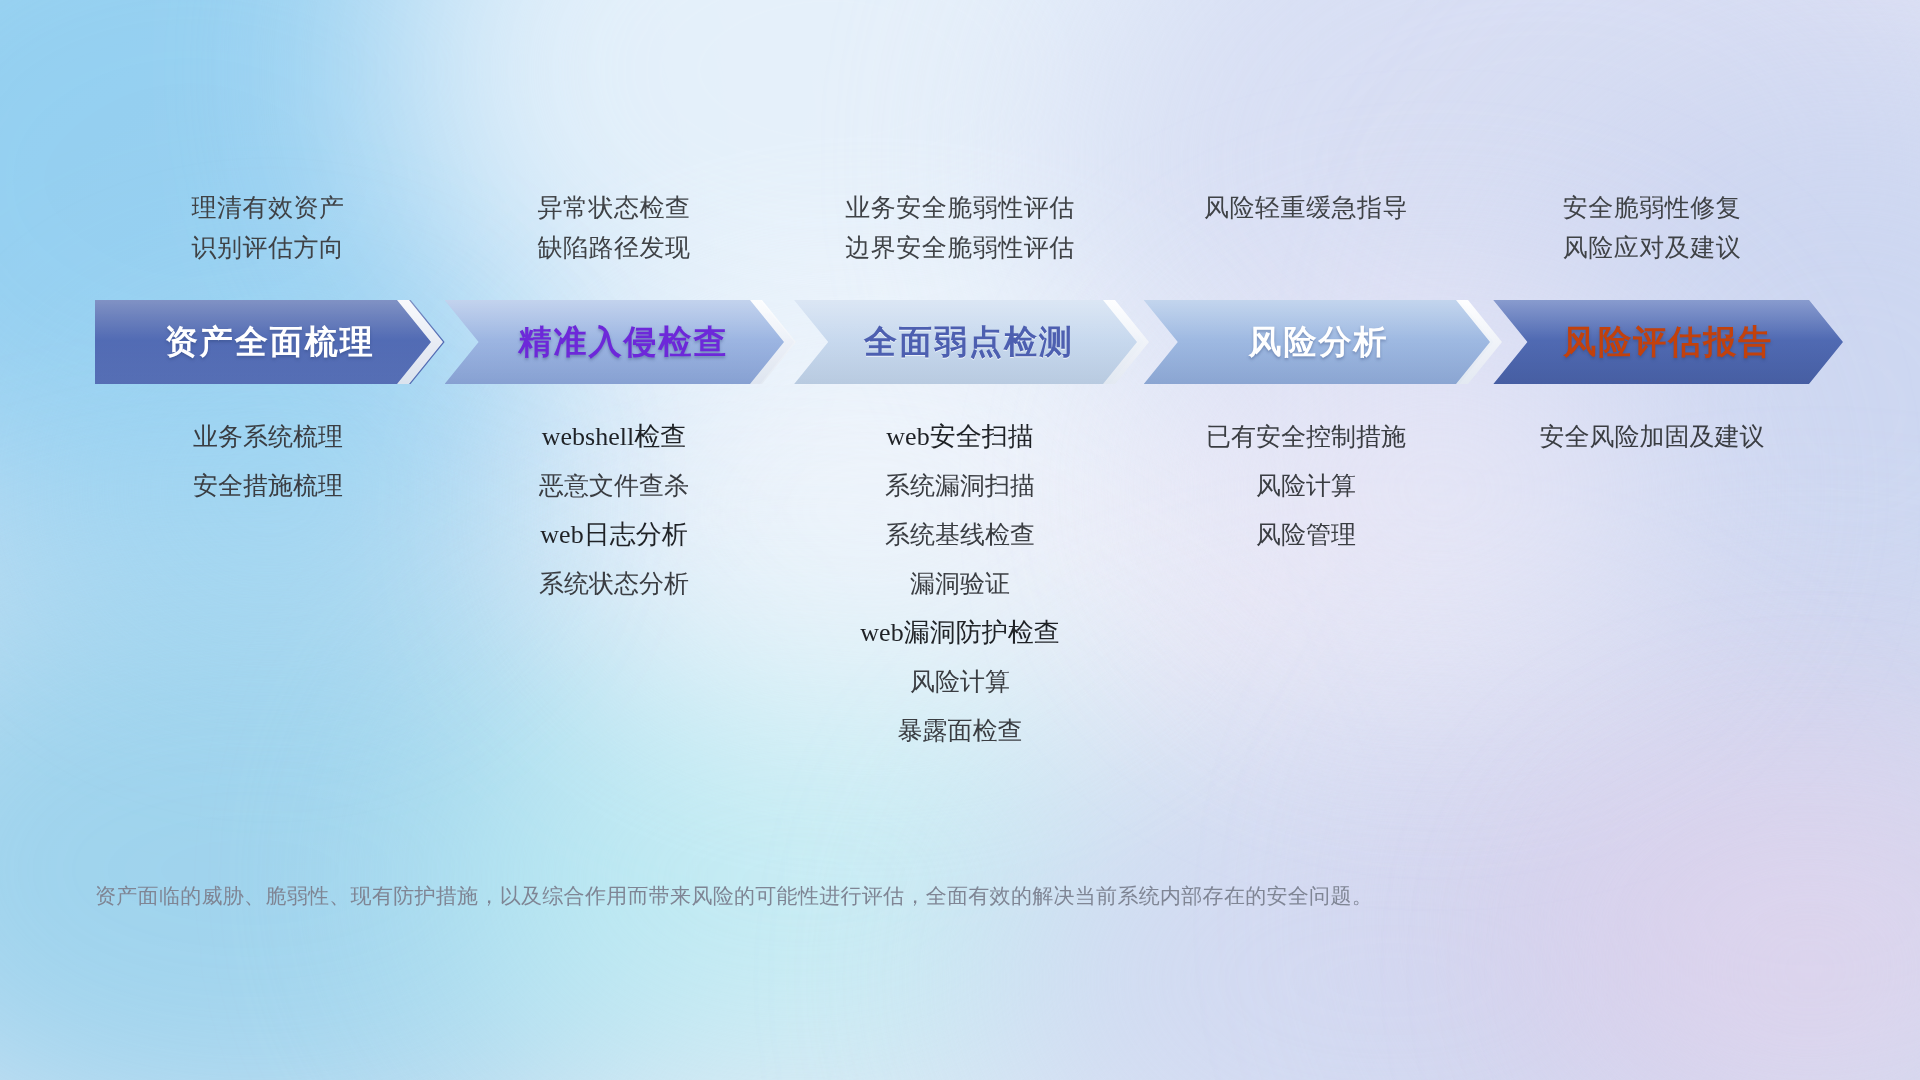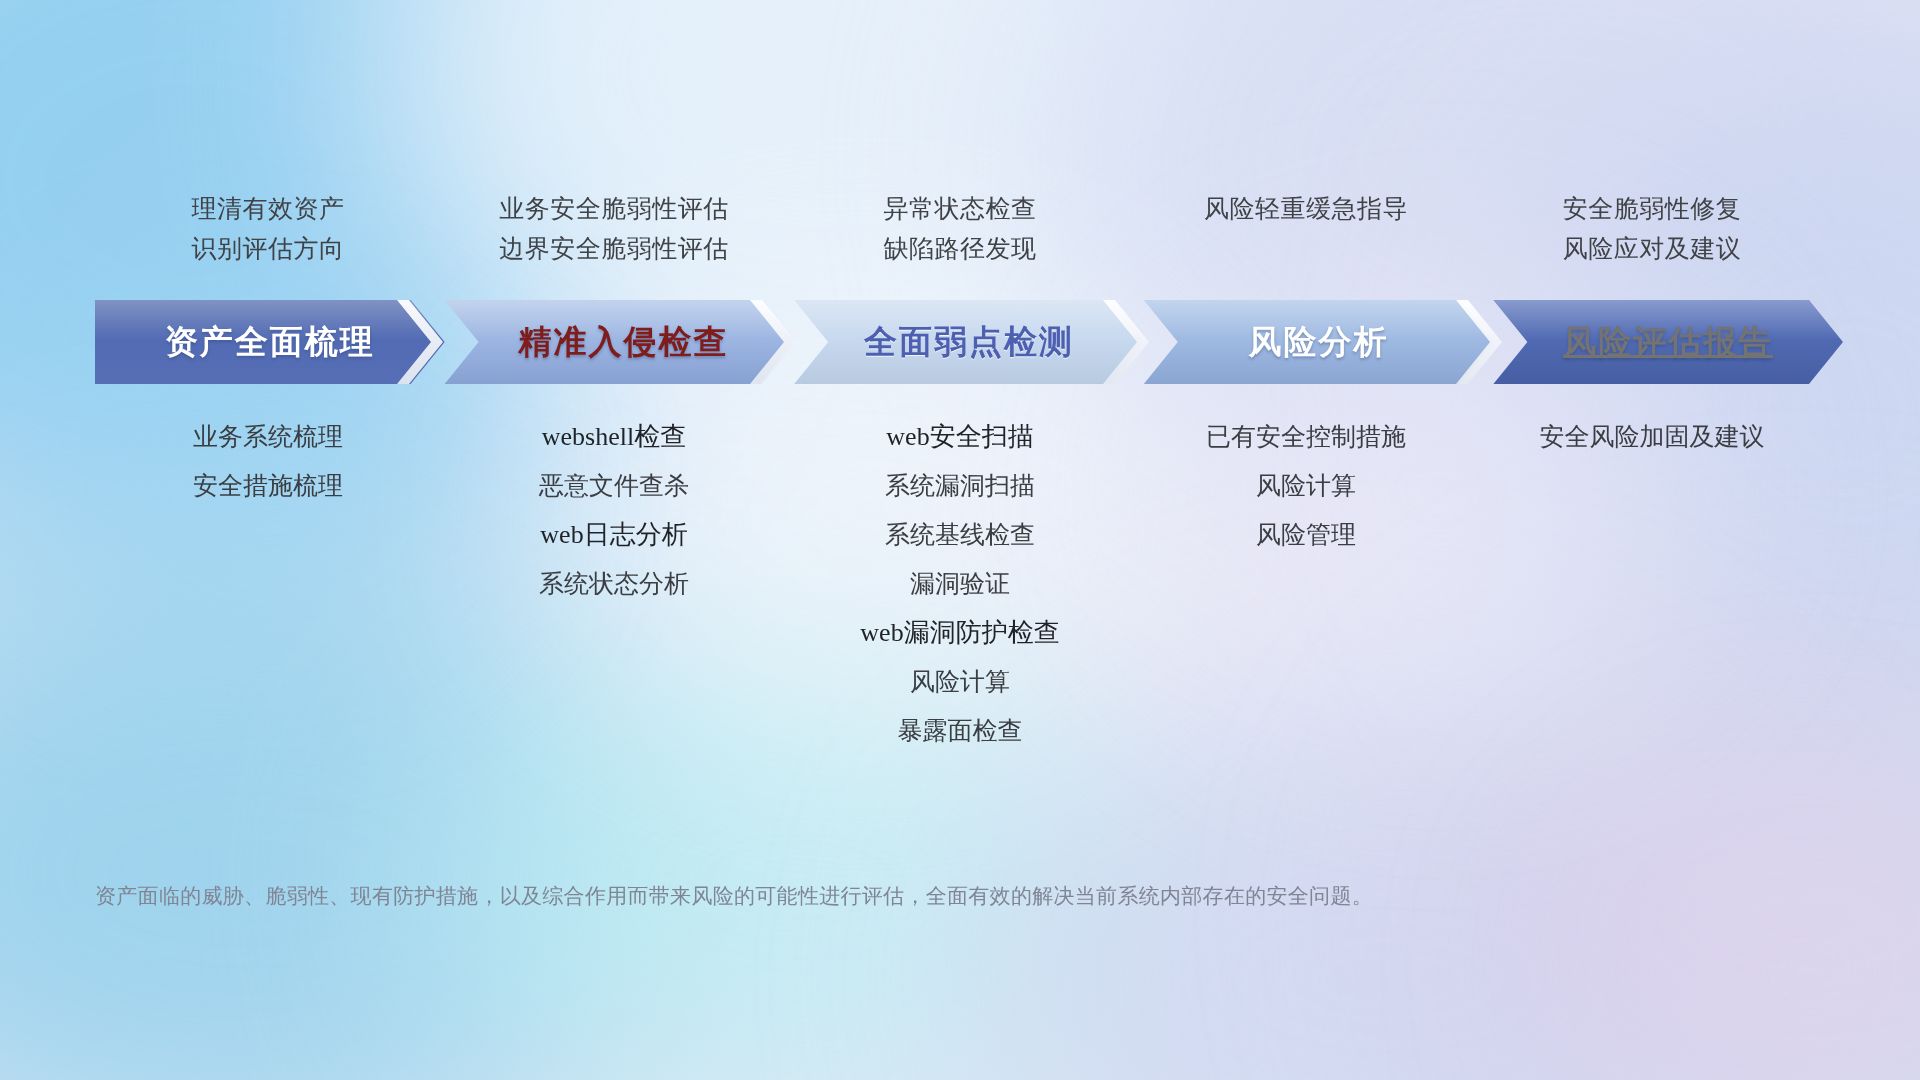--- a/index.html
+++ b/index.html
@@ -39,20 +39,21 @@
   .col{ flex:1 1 0; text-align:center; }
 
   
   #top-row{ top:188px; }
   .top-item{
     font-size:25px;
     color:#3f4246;
     line-height:40px;
     letter-spacing:.5px;
     white-space:nowrap;
+    font-family:Liberation Serif, serif;
   }
 
   
   #banner{
     position:absolute; left:78px; top:300px;
     width:1765px; height:84px;
     display:flex;
     padding-left:17px;
   }
   .seg{
@@ -135,56 +136,56 @@
 </div>
 
 <div id="stage">
 
   <div class="row" id="top-row">
       <div class="col">
         <div class="top-item">理清有效资产</div>
         <div class="top-item">识别评估方向</div>
       </div>
       <div class="col">
+        <div class="top-item">异常状态检查</div>
+        <div class="top-item">缺陷路径发现</div>
+      </div>
+      <div class="col">
         <div class="top-item">业务安全脆弱性评估</div>
         <div class="top-item">边界安全脆弱性评估</div>
-      </div>
-      <div class="col">
-        <div class="top-item">异常状态检查</div>
-        <div class="top-item">缺陷路径发现</div>
       </div>
       <div class="col">
         <div class="top-item">风险轻重缓急指导</div>
       </div>
       <div class="col">
         <div class="top-item">安全脆弱性修复</div>
         <div class="top-item">风险应对及建议</div>
       </div>
     </div>
 
   <div id="banner">
       <div class="seg first">
         <div class="shape" style="background: linear-gradient(rgb(74, 99, 171), rgb(90, 116, 190));"></div>
         <div class="lbl" style="color: rgb(255, 255, 255); text-shadow: rgba(40, 60, 110, 0.35) 0px 2px 3px;">资产全面梳理</div>
       </div>
       <div class="seg">
         <div class="shape" style="background: linear-gradient(rgb(169, 192, 230), rgb(142, 169, 221));"></div>
-        <div class="lbl" style="color: #7f1d1d; text-shadow: rgba(40, 60, 110, 0.35) 0px 2px 3px; margin-left: 8px;">精准入侵检查</div>
+        <div class="lbl" style="color: #6d28d9; text-shadow: rgba(40, 60, 110, 0.35) 0px 2px 3px; margin-left: 8px;">精准入侵检查</div>
       </div>
       <div class="seg">
         <div class="shape" style="background: linear-gradient(rgb(204, 220, 240), rgb(194, 213, 236));"></div>
         <div class="lbl" style="color: rgb(77, 95, 176); text-shadow: rgba(255, 255, 255, 0.7) 0px 1px 0px;">全面弱点检测</div>
       </div>
       <div class="seg">
         <div class="shape" style="background: linear-gradient(rgb(169, 195, 230), rgb(146, 174, 221));"></div>
         <div class="lbl" style="color: rgb(255, 255, 255); text-shadow: rgba(40, 60, 110, 0.35) 0px 2px 3px;">风险分析</div>
       </div>
       <div class="seg">
         <div class="shape" style="background: linear-gradient(rgb(85, 112, 185), rgb(74, 99, 171));"></div>
-        <div class="lbl" style="color: #737373; text-shadow: rgba(40, 60, 110, 0.35) 0px 2px 3px; text-decoration: underline;">风险评估报告</div>
+        <div class="lbl" style="color: #c2410c; text-shadow: rgba(40, 60, 110, 0.35) 0px 2px 3px;">风险评估报告</div>
       </div>
       <div class="seam" style="left: 319px;"></div>
       <div class="seam" style="left: 672px;"></div>
       <div class="seam" style="left: 1025px;"></div>
       <div class="seam" style="left: 1378px;"></div>
     </div>
 
   <div class="row" id="bottom-row">
       <div class="col">
         <div class="list-item">业务系统梳理</div>

